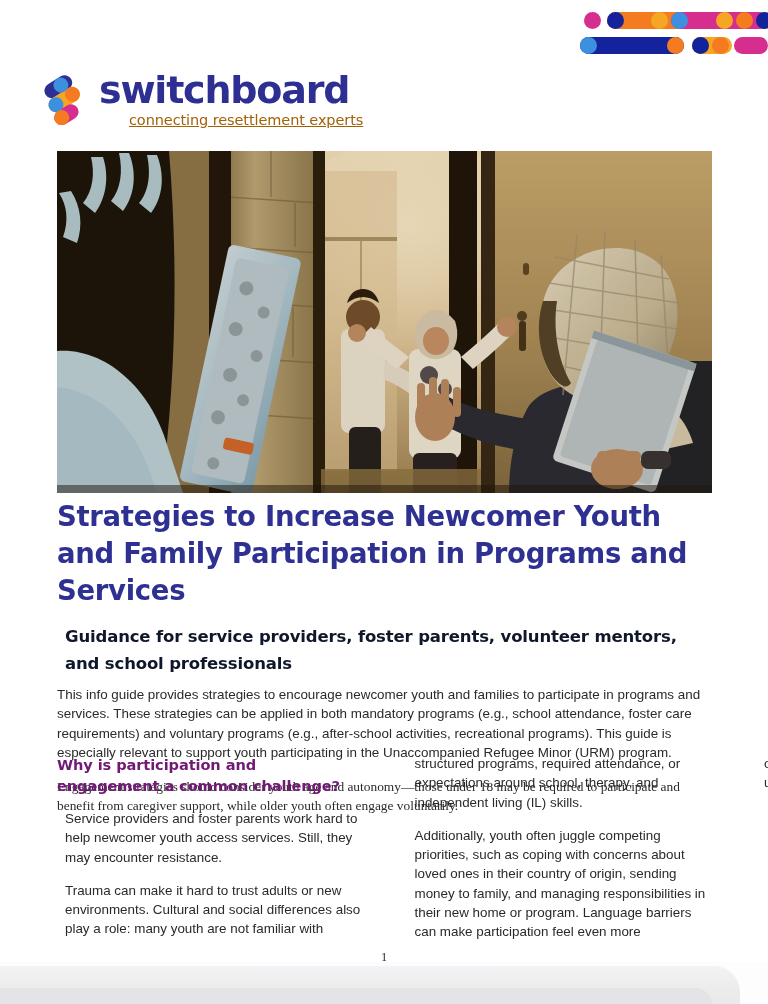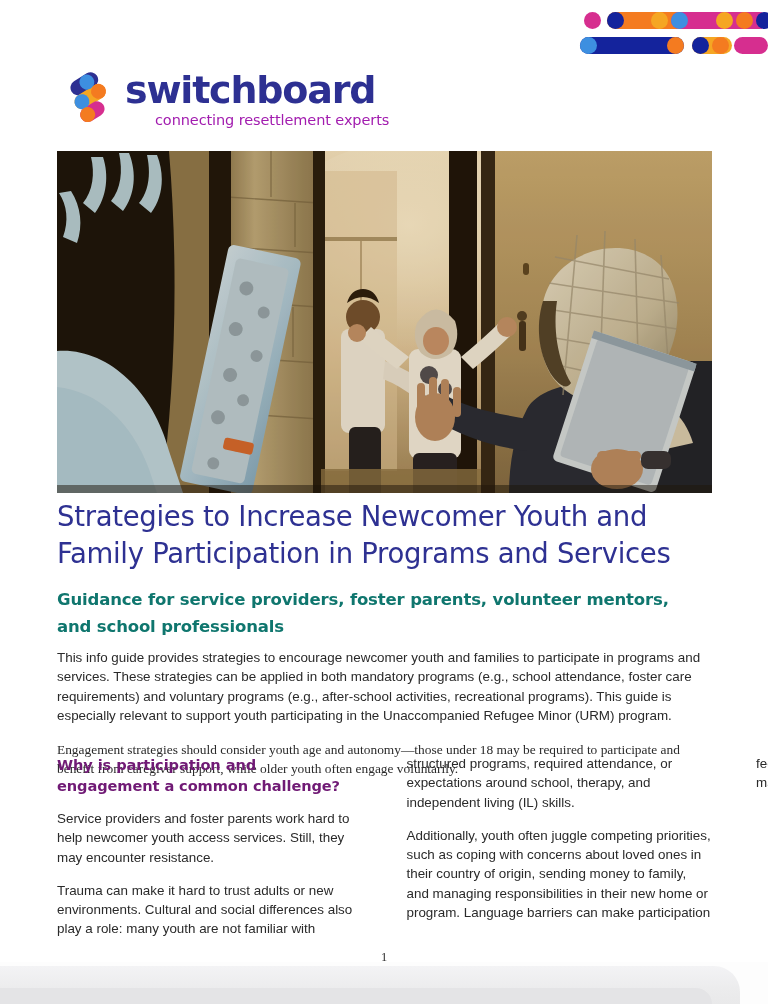--- a/index.html
+++ b/index.html
@@ -67,24 +67,25 @@
     position: absolute;
     top: 0;
     height: 17px;
     border-radius: 9px;
   }
   .dot { width: 17px; }
 
   
   #logo-block {
     position: absolute;
-    left: 69px;
+    left: 43px;
     top: 68px;
     height: 62px;
     display: flex;
+    align-items: center;
   }
   #logo-mark {
     width: 46px;
     height: 56px;
     position: relative;
     flex: 0 0 auto;
   }
   #logo-text {
     margin-left: 10px;
     display: flex;
@@ -95,24 +96,25 @@
     font-family: "DejaVu Sans", sans-serif;
     font-weight: bold;
     font-size: 38px;
     letter-spacing: -1.2px;
     color: #2d3092;
     line-height: 1.0;
   }
   #logo-tagline {
     font-family: "DejaVu Sans", sans-serif;
     font-size: 14.5px;
-    color: #a21caf;
+    color: #a16207;
     letter-spacing: -0.1px;
     margin-top: 3px;
     margin-left: 30px;
+    text-decoration: underline;
   }
 
   
   #hero {
     position: absolute;
     left: 57px;
     top: 151px;
     width: 655px;
     height: 342px;
     overflow: hidden;
@@ -122,35 +124,35 @@
 
   
   #content {
     position: absolute;
     left: 57px;
     top: 498px;
     width: 655px;
   }
   #doc-title {
     font-family: "DejaVu Sans", sans-serif;
-    font-weight: normal;
+    font-weight: bold;
     font-size: 27.5px;
     line-height: 37px;
     color: #2e3192;
     letter-spacing: -0.3px;
     margin: 0;
   }
   #doc-subtitle {
     font-family: "DejaVu Sans", sans-serif;
     font-weight: bold;
     font-size: 16.5px;
     line-height: 27px;
-    color: #0f766e;
+    color: #0f172a;
     letter-spacing: -0.15px;
-    margin: 14px 0 0 0;
+    margin: 14px 0 0 8px;
     max-width: 630px;
   }
   .body-p {
     font-family: "Liberation Sans", sans-serif;
     font-size: 13.4px;
     line-height: 19.3px;
     color: #2a2a2a;
     margin: 0;
   }
   #intro-1 { margin-top: 8px; }
@@ -168,21 +170,21 @@
   }
   #section-head {
     font-family: "DejaVu Sans", sans-serif;
     font-weight: bold;
     font-size: 14.6px;
     line-height: 21px;
     color: #701a75;
     margin: 0 0 13px 0;
     letter-spacing: -0.1px;
   }
-  .col-p { margin: 0 0 14px 0; }
+  .col-p { margin: 0 0 14px 8px; }
   .col-p:last-child { margin-bottom: 0; }
 
   
   #page-number {
     position: absolute;
     left: 0;
     top: 950px;
     width: 768px;
     text-align: center;
     font-family: "Liberation Serif", serif;

